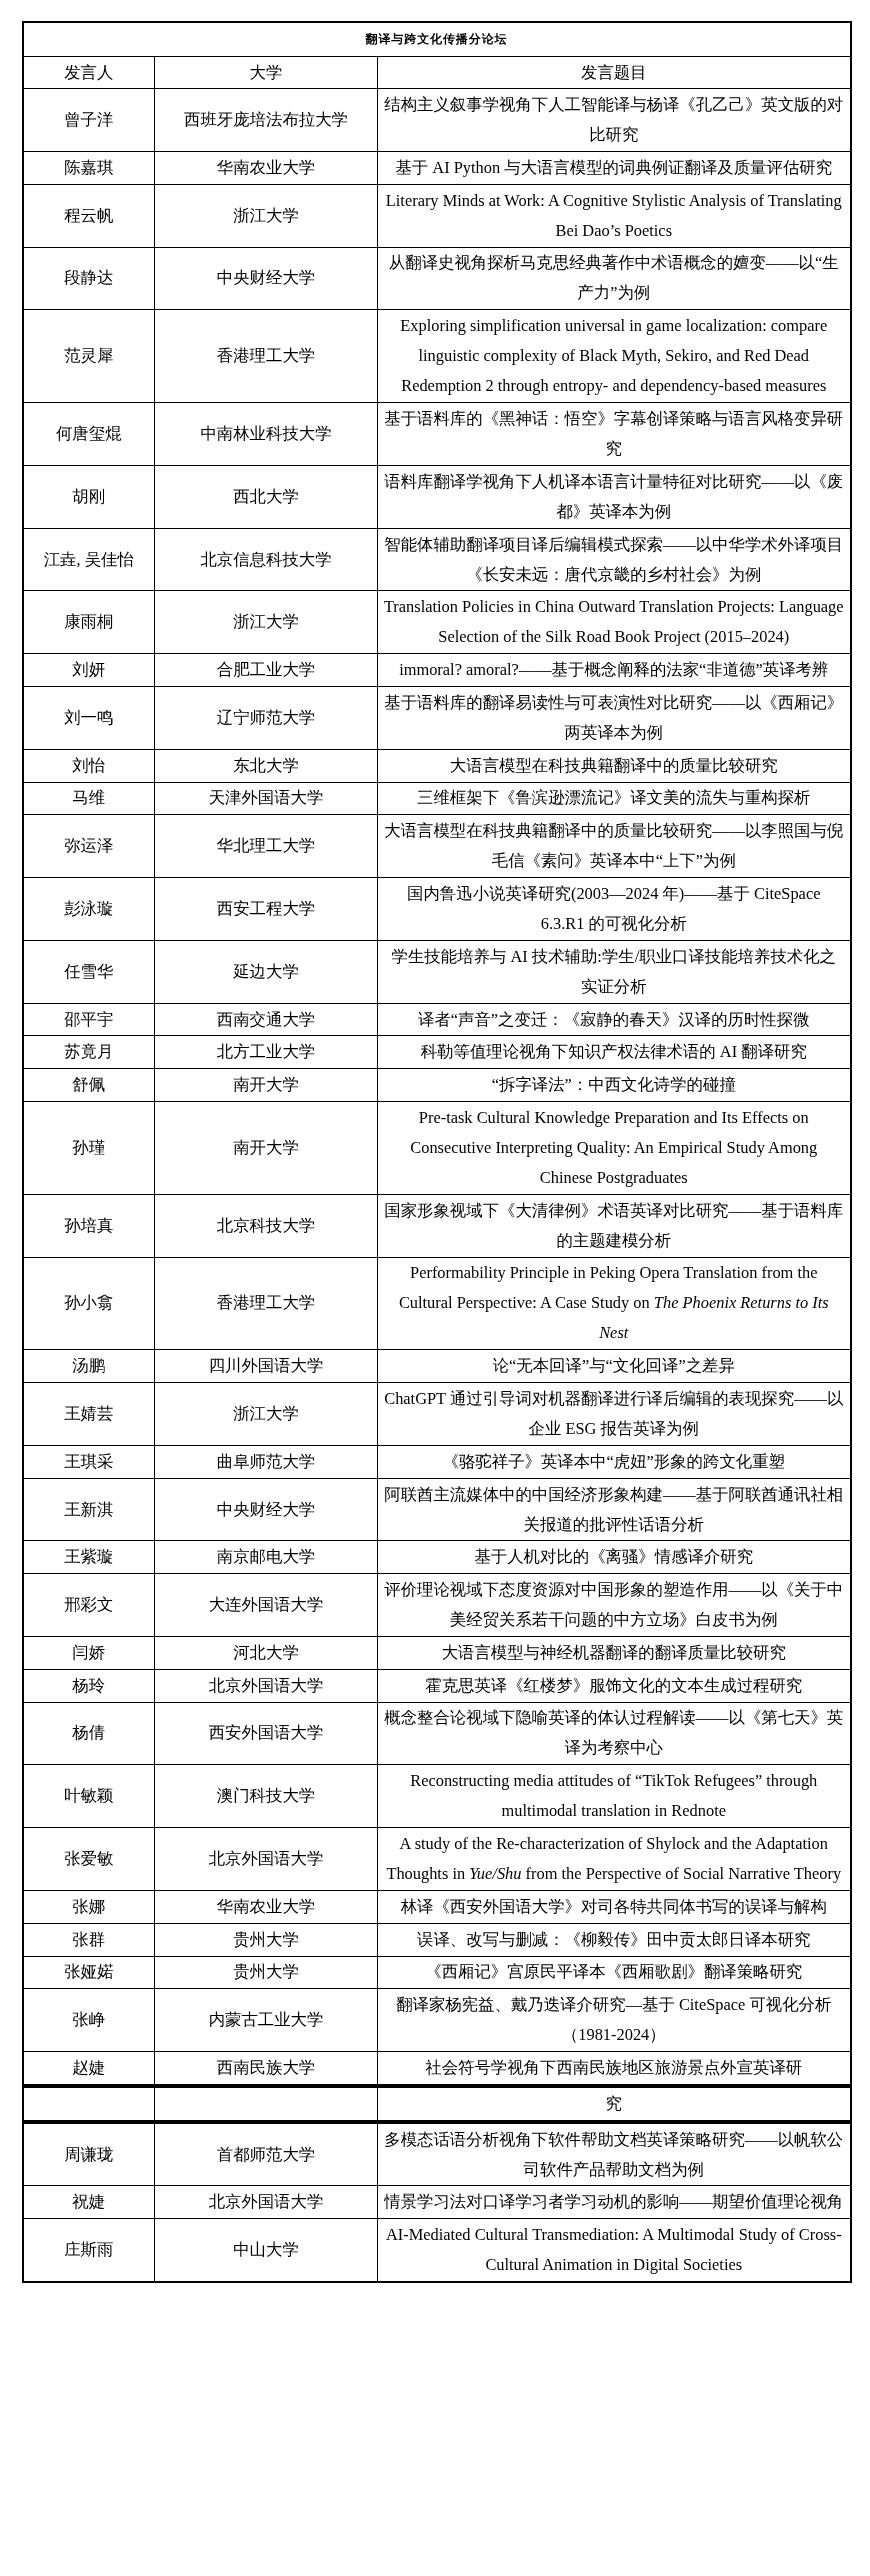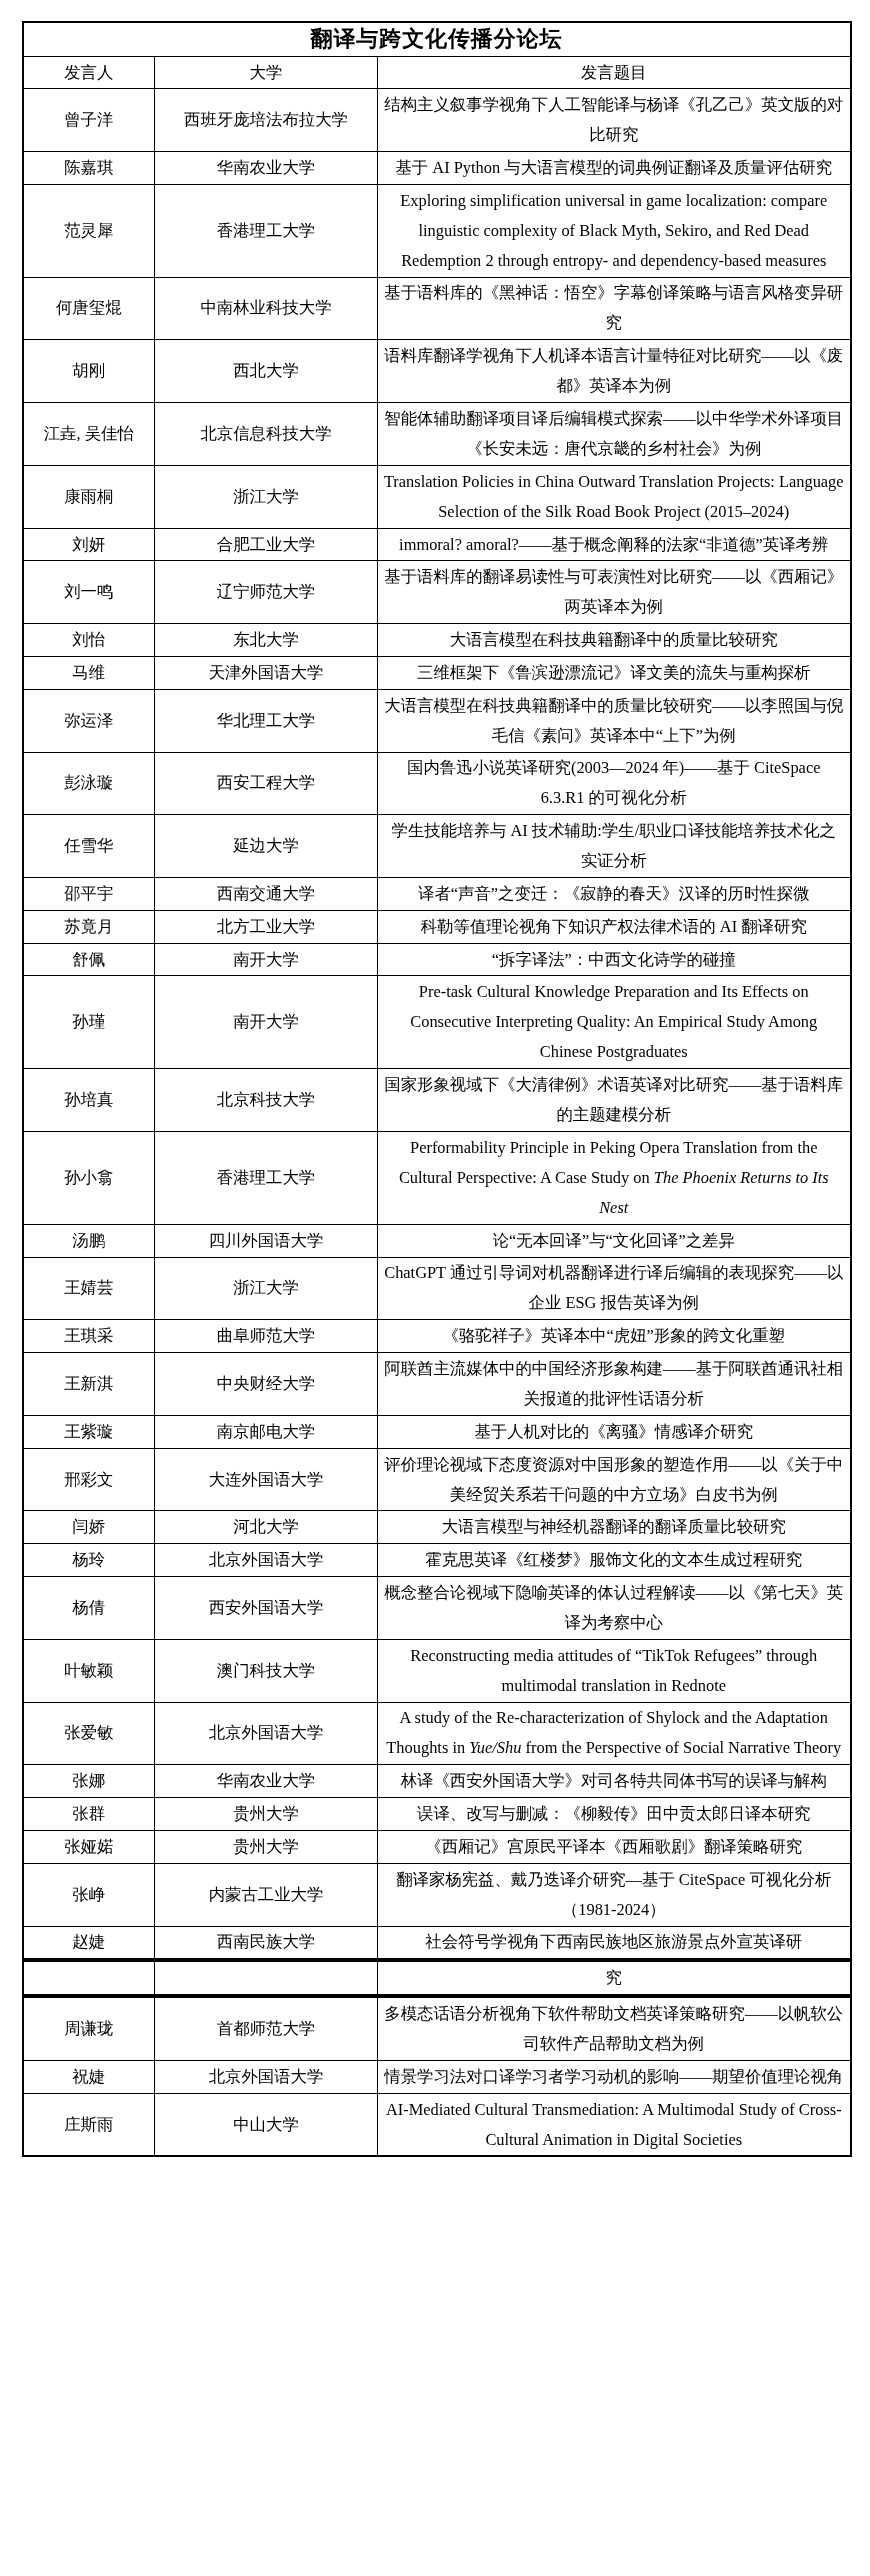--- a/index.html
+++ b/index.html
@@ -25,21 +25,21 @@
   table.forum td {
     border: 1.9px solid #000000;
     text-align: center;
     vertical-align: middle;
     padding: 0.9px 5.6px;
     font-size: 16.4px;
     line-height: 30px;
     word-break: break-word;
   }
   tr.forum-title-row th {
-    font-size: 22px;
+    font-size: 12px;
     font-weight: bold;
     line-height: 32px;
     letter-spacing: 0.9px;
   }
   tr.col-header-row th {
     font-weight: normal;
     line-height: 29px;
     margin-left: 38px;
   }
   tr.page-break td {
@@ -72,20 +72,30 @@
           <td>曾子洋</td>
           <td>西班牙庞培法布拉大学</td>
           <td>结构主义叙事学视角下人工智能译与杨译《孔乙己》英文版的对比研究</td>
         </tr>
         <tr>
           <td>陈嘉琪</td>
           <td>华南农业大学</td>
           <td>基于 AI Python 与大语言模型的词典例证翻译及质量评估研究</td>
         </tr>
         <tr>
+          <td>程云帆</td>
+          <td>浙江大学</td>
+          <td>Literary Minds at Work: A Cognitive Stylistic Analysis of Translating Bei Dao’s Poetics</td>
+        </tr>
+        <tr>
+          <td>段静达</td>
+          <td>中央财经大学</td>
+          <td>从翻译史视角探析马克思经典著作中术语概念的嬗变——以“生产力”为例</td>
+        </tr>
+        <tr>
           <td>范灵犀</td>
           <td>香港理工大学</td>
           <td>Exploring simplification universal in game localization: compare linguistic complexity of Black Myth, Sekiro, and Red Dead Redemption 2 through entropy- and dependency-based measures</td>
         </tr>
         <tr>
           <td>何唐玺焜</td>
           <td>中南林业科技大学</td>
           <td>基于语料库的《黑神话：悟空》字幕创译策略与语言风格变异研究</td>
         </tr>
         <tr>

